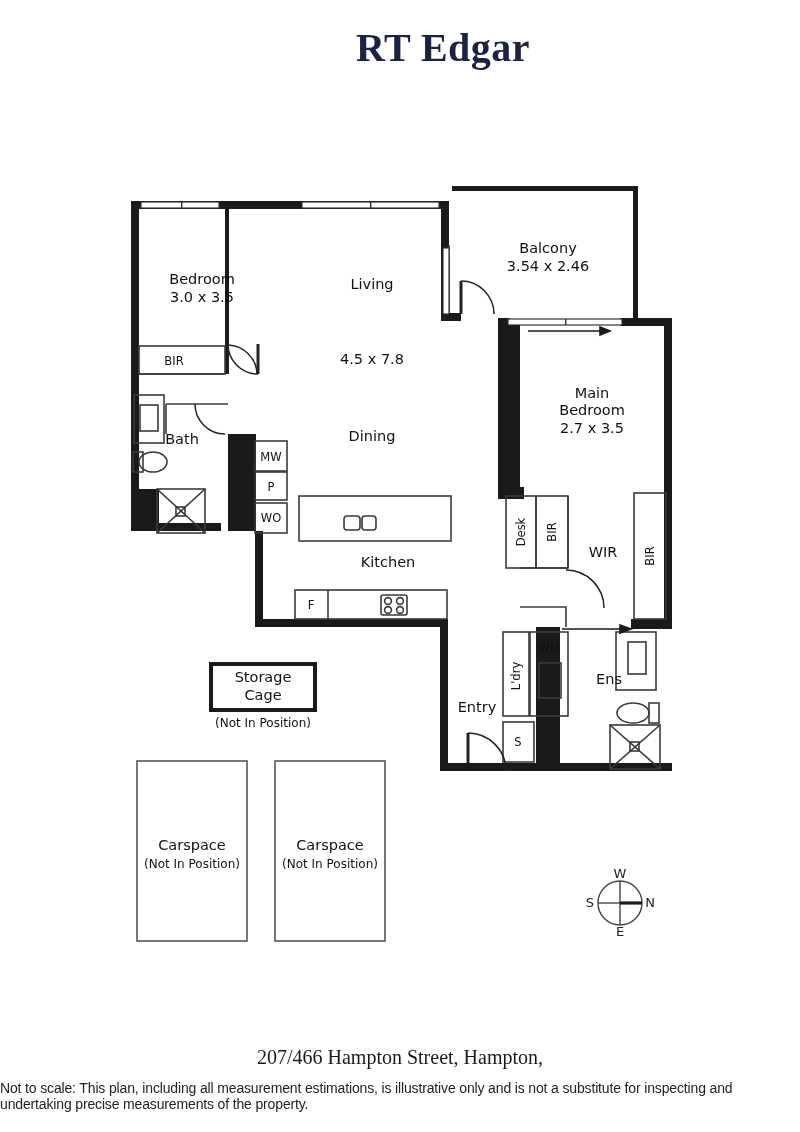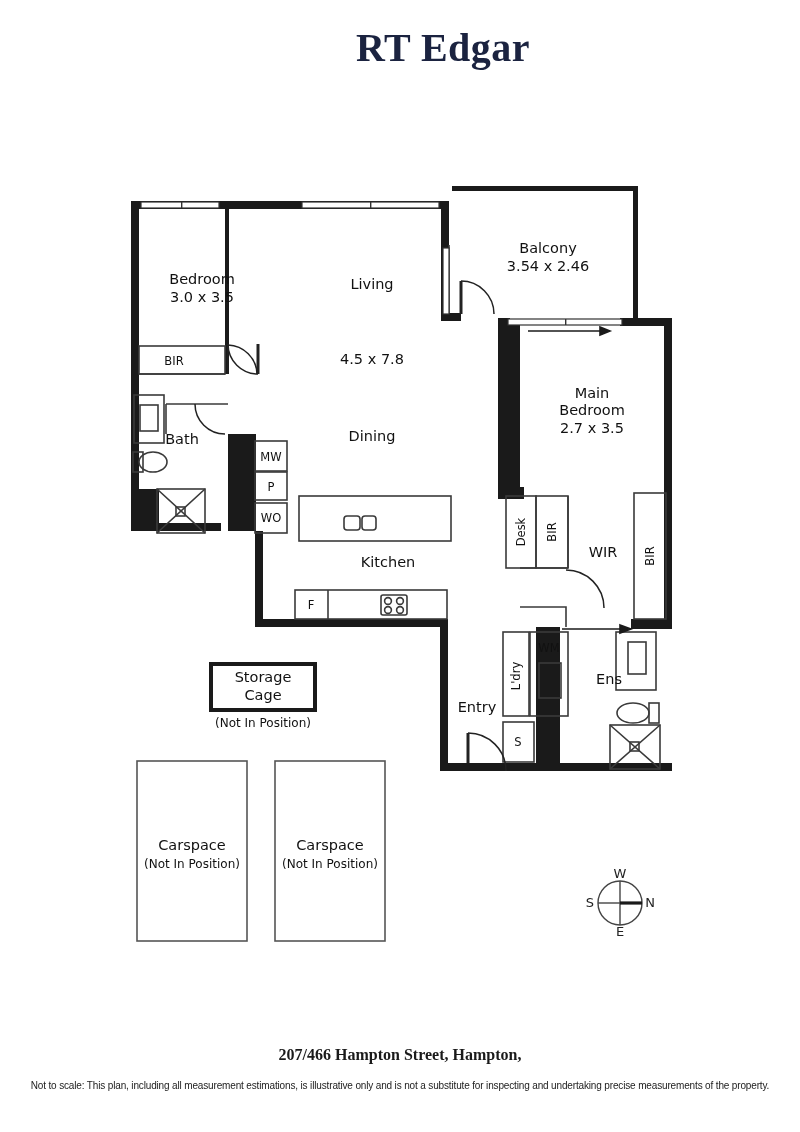--- a/index.html
+++ b/index.html
@@ -75,32 +75,32 @@
     text-anchor: middle;
     dominant-baseline: middle;
   }
   #address {
     position: absolute;
     top: 1046px;
     left: 0;
     width: 800px;
     text-align: center;
     font-family: "Liberation Serif", serif;
-    font-weight: bold;
-    font-size: 16px;
+    font-weight: normal;
+    font-size: 20px;
     color: #1a1a1a;
   }
   #disclaimer {
     position: absolute;
     top: 1080px;
     left: 0;
     width: 800px;
-    text-align: center;
+    text-align: left;
     font-family: "Liberation Sans", sans-serif;
-    font-size: 10px;
+    font-size: 14px;
     color: #222222;
     letter-spacing: -0.15px;
   }
 </style>
 </head>
 <body>
 
 <div id="brand">RT Edgar</div>
 
 <div id="plan-wrap">

